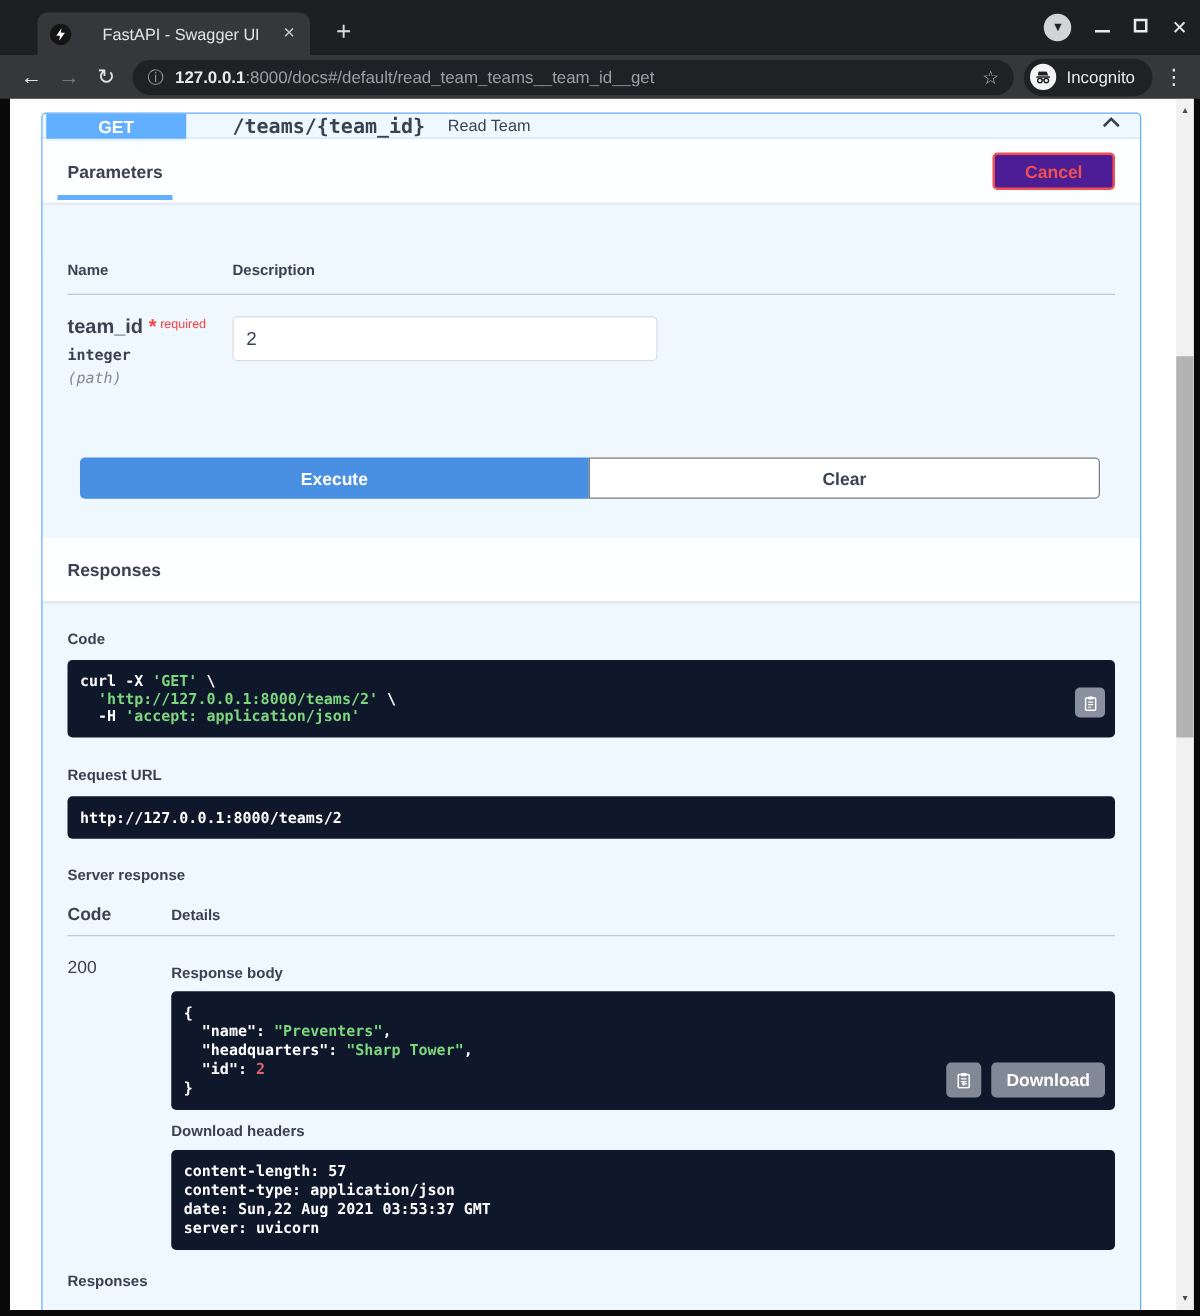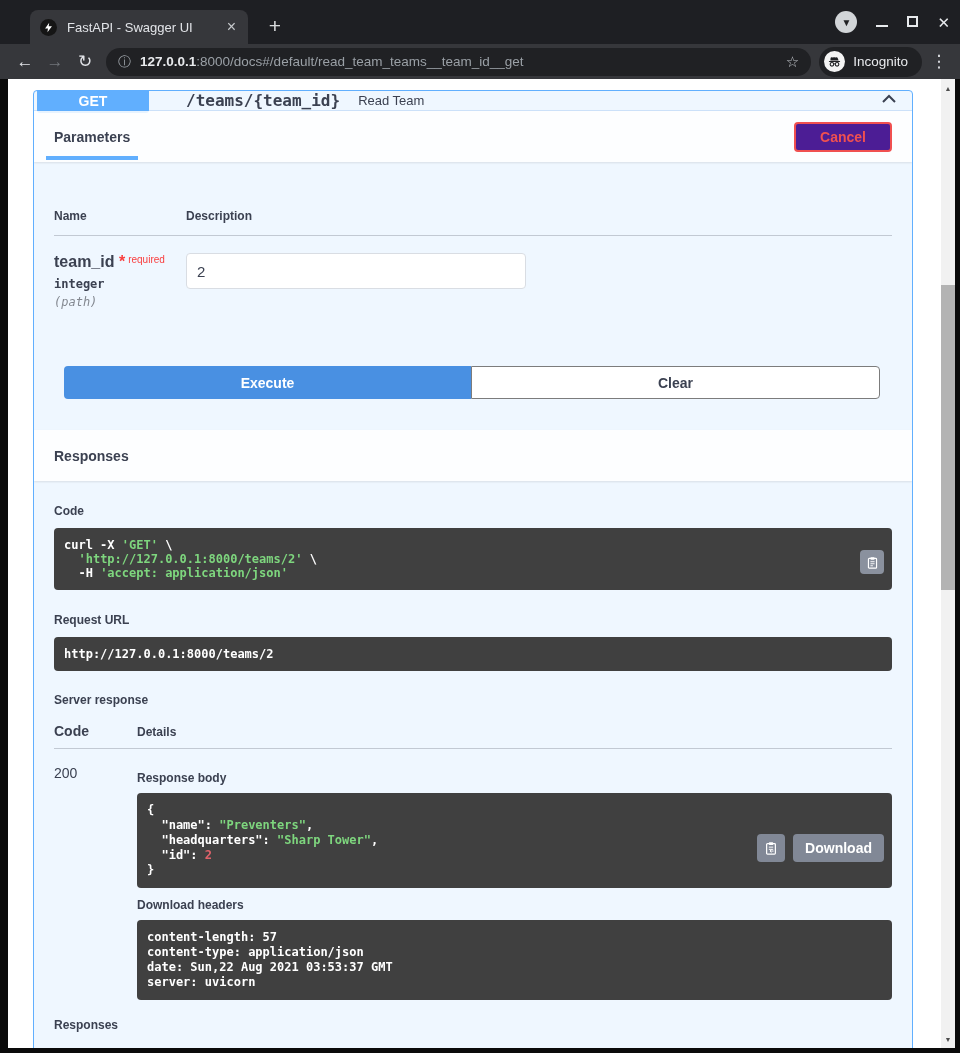--- a/index.html
+++ b/index.html
@@ -5,21 +5,21 @@
   * { margin:0; padding:0; box-sizing:border-box; }
   body { font-family:"Liberation Sans", sans-serif; background:#000; }
   .screen { position:relative; width:960px; height:1053px; background:#0a0a0a; overflow:hidden; }
 
   
   .titlebar { position:absolute; top:0; left:0; right:0; height:44px; background:#1e1f23; }
   .tab { position:absolute; left:30px; top:10px; width:218px; height:34px; background:#36373b;
          border-radius:8px 8px 0 0; display:flex; align-items:center; padding:0 10px; }
   .favicon { width:17px; height:17px; border-radius:50%; background:#151515; display:flex;
              align-items:center; justify-content:center; flex:none; }
-  .tab-title { color:#e2e4e8; font-size:13px; margin-left:10px; flex:1; white-space:nowrap; overflow:hidden; }
+  .tab-title { color:#e2e4e8; font-size:13px; margin-left:25px; flex:1; white-space:nowrap; overflow:hidden; }
   .tab-close { color:#c7cacd; font-size:16px; line-height:1; padding:0 2px; cursor:default; }
   .newtab { position:absolute; left:262px; top:14px; color:#d8dadd; font-size:21px; font-weight:400; width:26px; text-align:center; }
   .win-controls { position:absolute; right:10px; top:11px; display:flex; align-items:center; gap:19px; height:22px; }
   .caret-circle { width:22px; height:22px; border-radius:50%; background:#d2d5d8; color:#202124;
                   font-size:10px; display:flex; align-items:center; justify-content:center; }
   .min-glyph { width:12px; height:2px; background:#e8eaed; display:inline-block; }
   .max-glyph { width:11px; height:11px; border:2px solid #e8eaed; display:inline-block; }
   .close-glyph { color:#e8eaed; font-size:15px; line-height:1; }
 
   .toolbar { position:absolute; top:44px; left:0; right:0; height:35px; background:#36373b;
@@ -80,41 +80,41 @@
                  font-size:15px; color:#3b4151; font-family:inherit; background:#fff; }
 
   .execute-wrapper { display:flex; padding:57px 32px 31px 30px; }
   .btn-execute { flex:1; height:33px; background:#4990e2; color:#fff; font-weight:bold; font-size:14px;
                  border:none; border-radius:4px 0 0 4px; font-family:inherit; }
   .btn-clear { flex:1; height:33px; background:#fff; color:#3b4151; font-weight:bold; font-size:14px;
                border:1px solid #7c7c7c; border-radius:0 4px 4px 0; font-family:inherit; }
 
   .responses-wrapper { padding:11px 20px 0; }
   .block-label { font-size:12px; font-weight:bold; color:#3b4151; }
-  .code-block { background:#404040; border-radius:4px; padding:10px; position:relative;
+  .code-block { background:#0f172a; border-radius:4px; padding:10px; position:relative;
                 font-family:"DejaVu Sans Mono", monospace; font-weight:bold; font-size:12px;
                 line-height:14px; white-space:pre; color:#fff; }
   .tok-w { color:#ffffff; } .tok-g { color:#7ed67e; } .tok-n { color:#e0626a; }
   .copy-btn { position:absolute; right:8px; bottom:8px; width:24px; height:24px; background:#8a919e;
               border:none; border-radius:4px; display:flex; align-items:center; justify-content:center; }
   .curl-label { margin:12px 0 10px; }
   .curl-block { min-height:62px; }
   .requrl-label { margin:23px 0 10px; }
   .requrl-block { line-height:14px; }
   .serverresp-label { margin:22px 0 0; }
 
   .live-head { display:grid; grid-template-columns:83px 1fr; align-items:end; padding:16px 0 9px;
                border-bottom:1px solid rgba(59,65,81,.25); }
   .col-code { font-size:14px; font-weight:bold; color:#3b4151; }
   .col-small { font-size:12px; font-weight:bold; color:#3b4151; }
   .live-row { display:grid; grid-template-columns:83px 1fr; padding-top:16px; }
   .status-code { font-size:14px; color:#3b4151; }
   .respbody-label { margin:6px 0 8px; }
   .respbody-block { line-height:15px; margin-bottom:10px; }
-  .overlay-btns { position:absolute; right:8px; bottom:26px; display:flex; gap:8px; align-items:center; }
+  .overlay-btns { position:absolute; right:8px; bottom:10px; display:flex; gap:8px; align-items:center; }
   .copy-sq { width:28px; height:28px; background:#818896; border:none; border-radius:4px;
              display:flex; align-items:center; justify-content:center; }
   .btn-download { background:#818896; color:#fff; font-weight:bold; font-size:14px; border:none;
                   border-radius:4px; padding:6px 12px; font-family:inherit; }
   .respheaders-label { margin:10px 0 8px; }
   .respheaders-block { line-height:15px; }
 
   .responses2-label { margin:18px 0 0; }
   .resp-tbl-head { display:grid; grid-template-columns:83px 1fr 56px; align-items:end; padding:16px 0 12px;
                    border-bottom:1px solid rgba(59,65,81,.25); }

